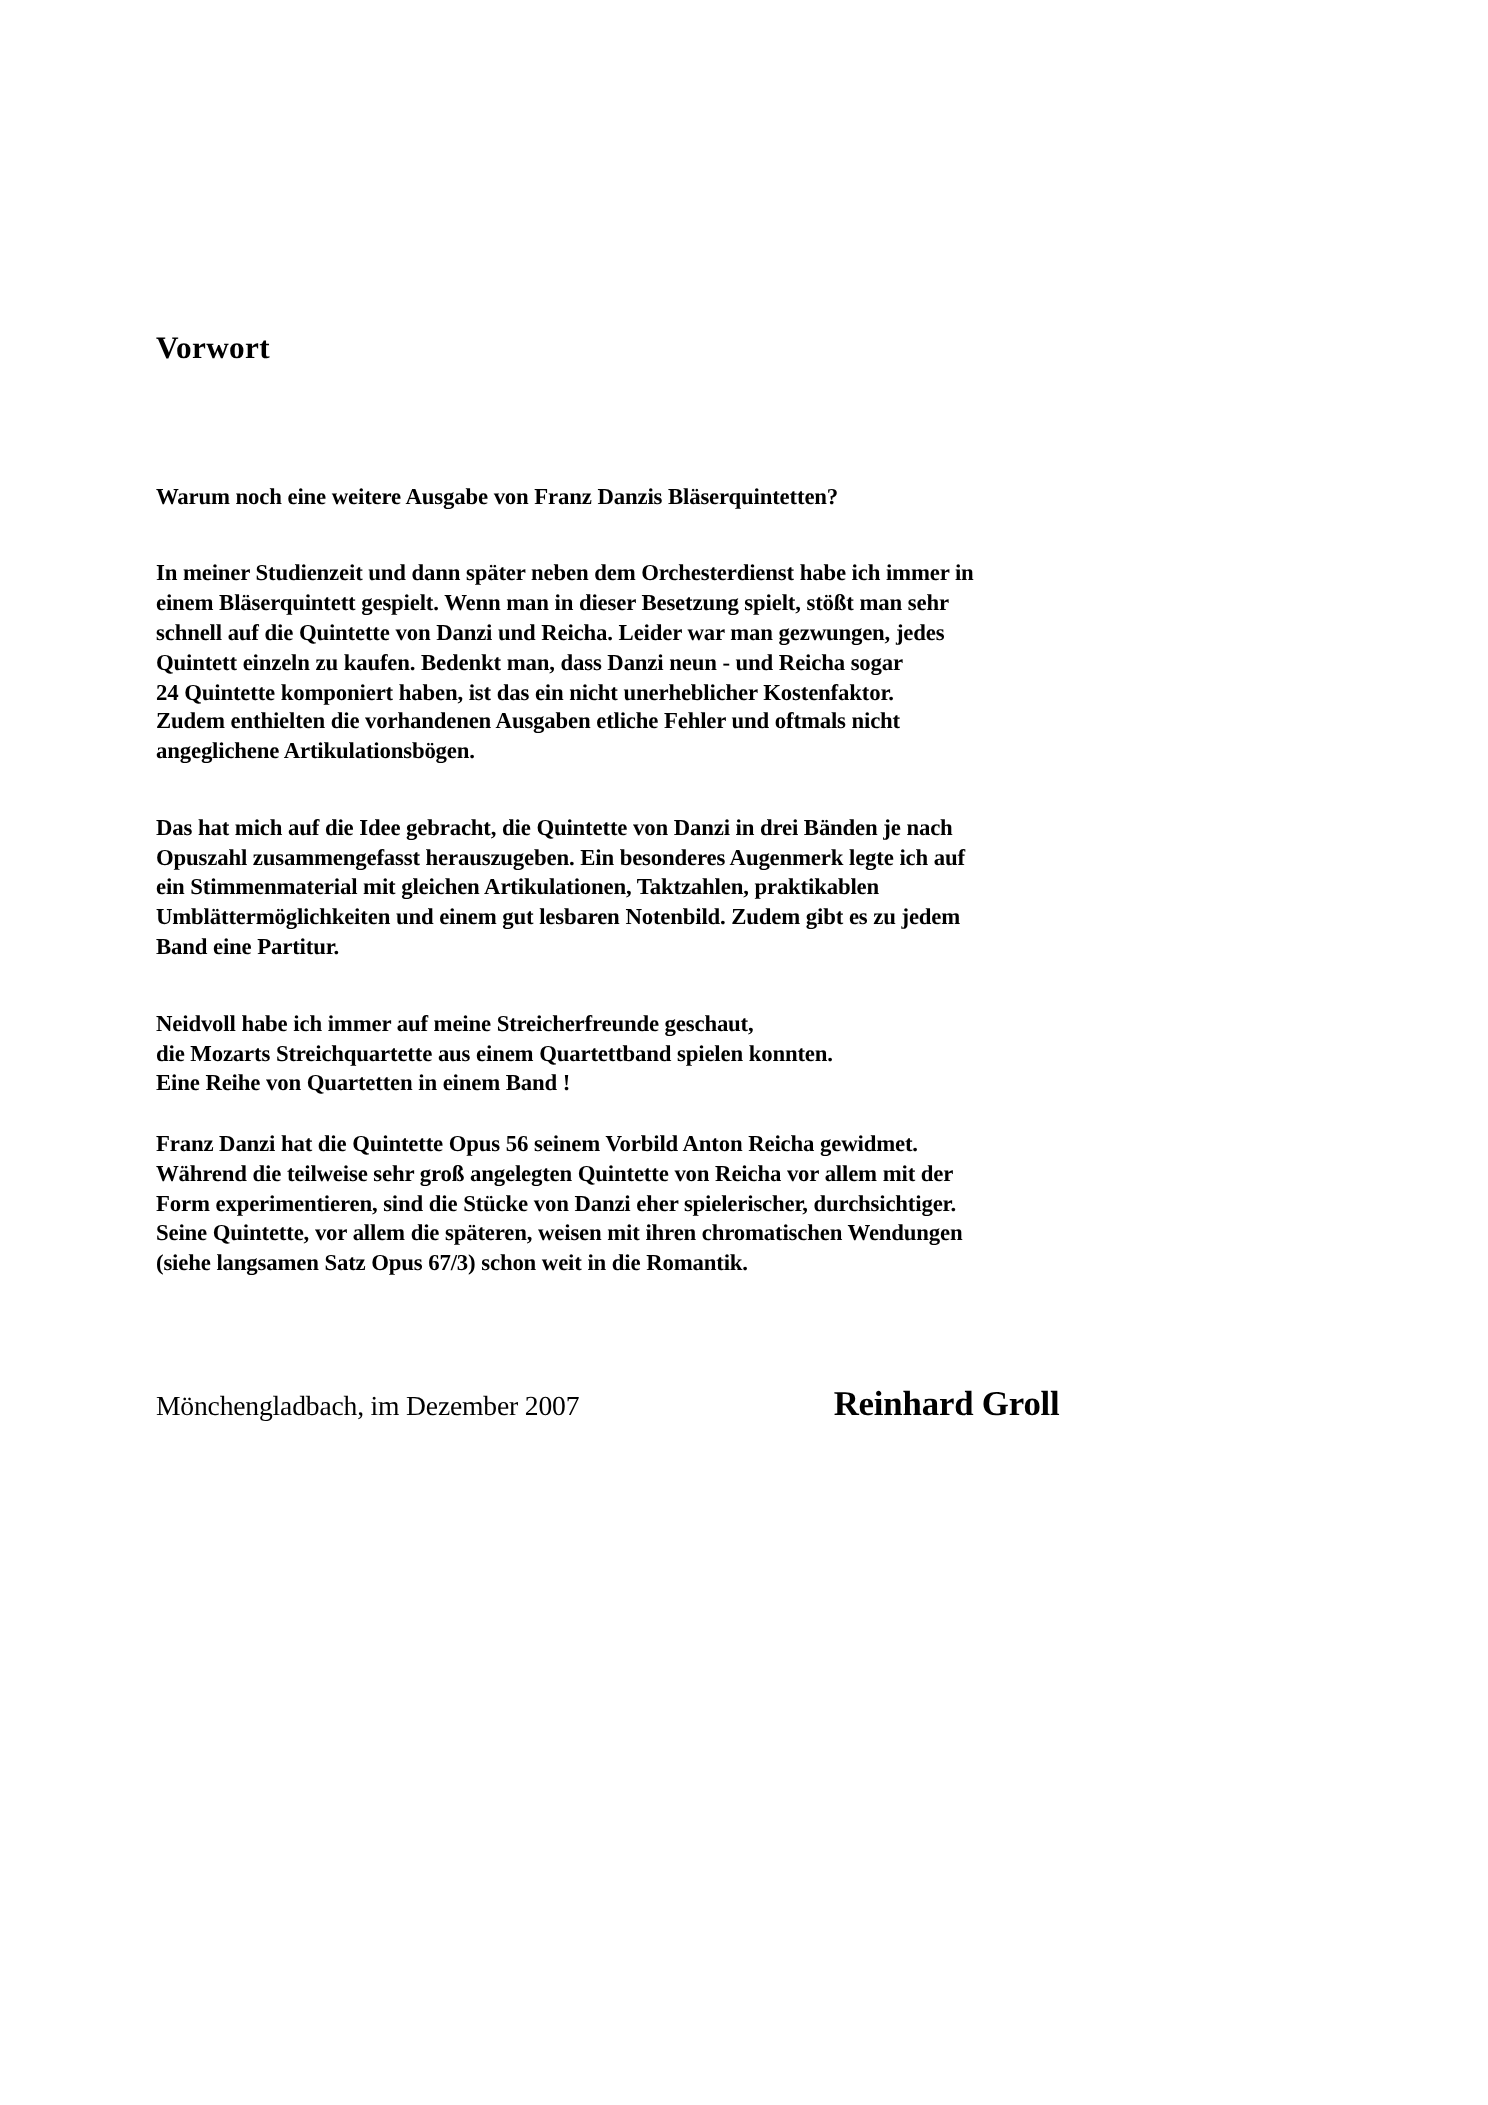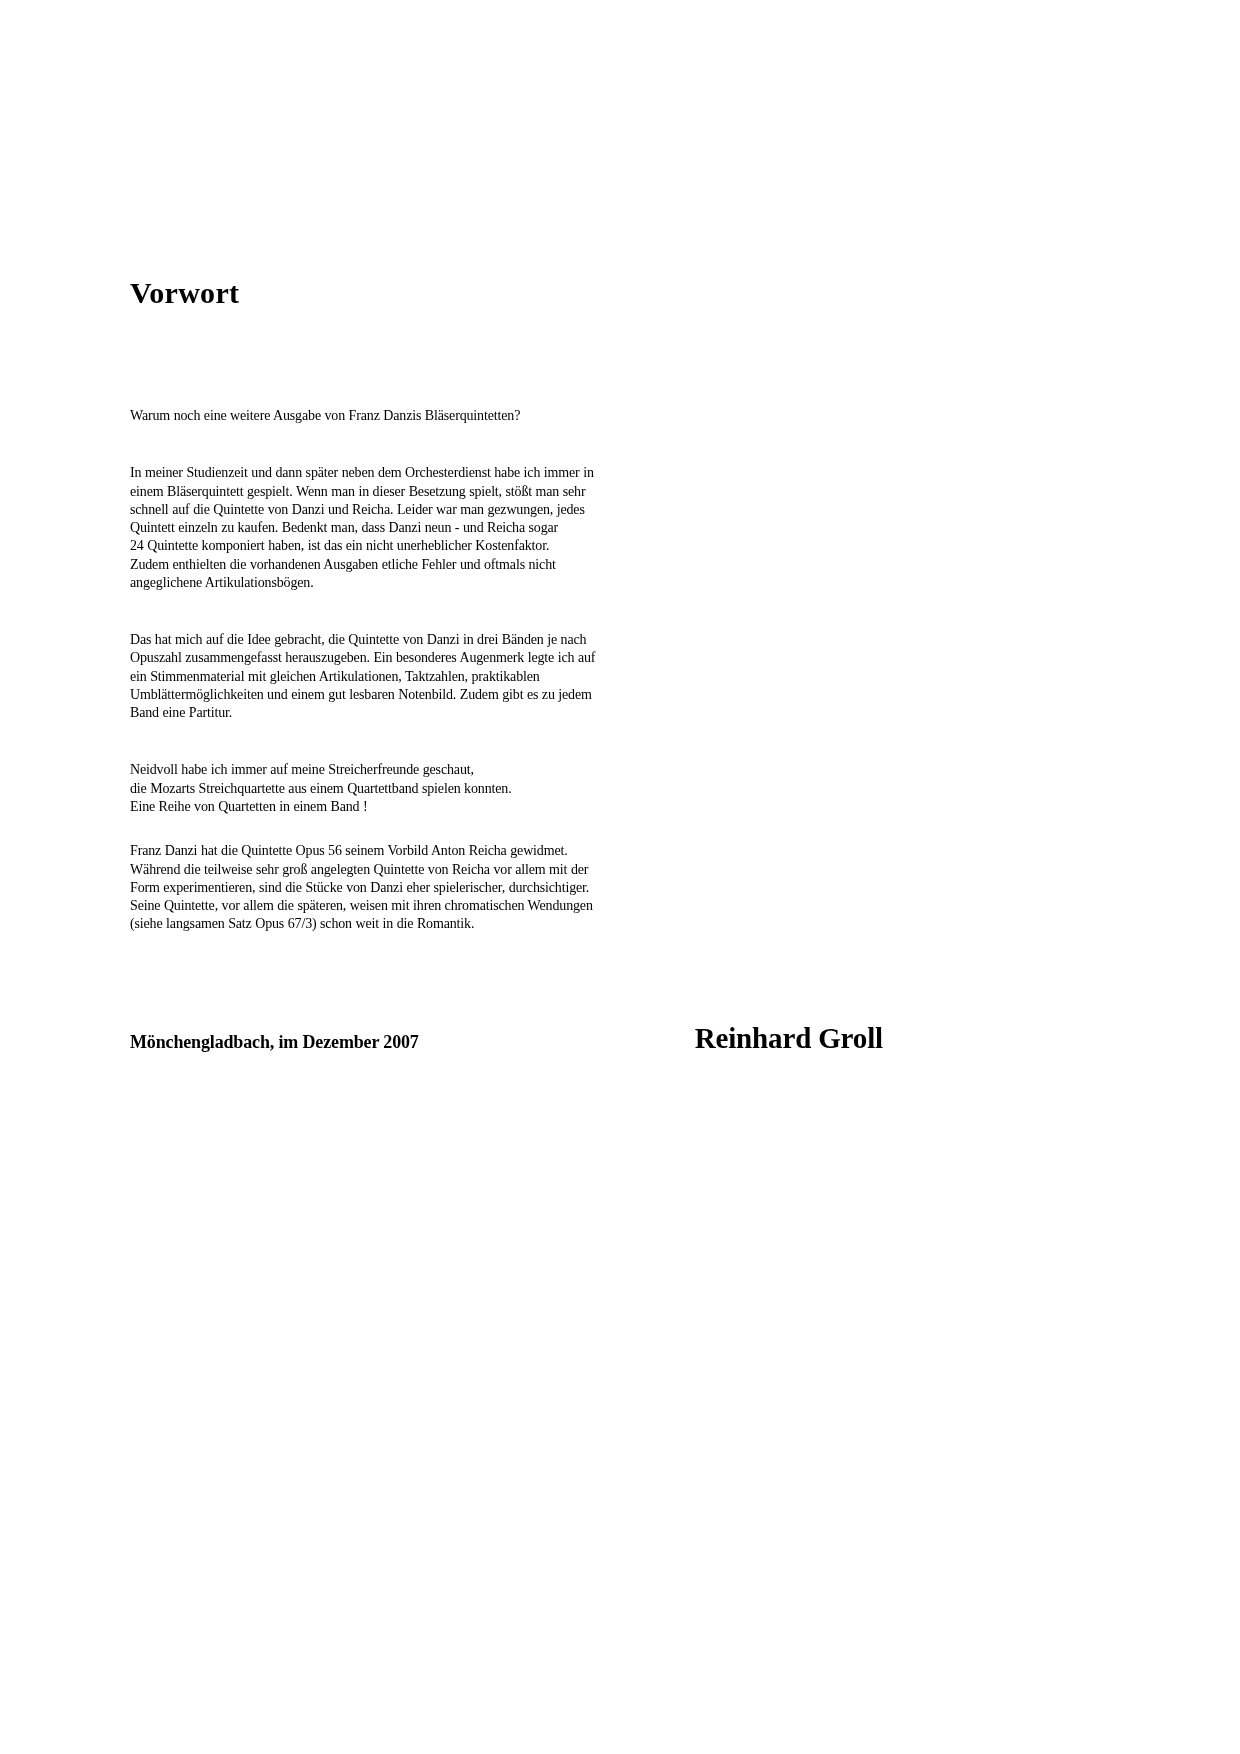--- a/index.html
+++ b/index.html
@@ -17,33 +17,33 @@
     font-family: "Liberation Serif", "DejaVu Serif", serif;
     color: #000000;
   }
   .content {
     position: absolute;
     left: 130px;
     top: 276px;
     width: 815px;
   }
   .doc-title {
-    font-size: 30px;
+    font-size: 26px;
     font-weight: bold;
     letter-spacing: 0.3px;
     line-height: 1.1;
     margin: 0 0 0 0;
     padding: 0;
   }
   .body-block {
     margin-top: 98px;
   }
   .para {
-    font-size: 14px;
-    font-weight: normal;
+    font-size: 19px;
+    font-weight: bold;
     line-height: 1.305;
     letter-spacing: -0.15px;
     margin: 0;
     padding: 0;
     white-space: pre-line;
     word-spacing: 0.2px;
   }
   .para + .para {
     margin-top: 39px;
   }
@@ -51,22 +51,22 @@
     margin-top: 26px;
   }
   .signature-row {
     margin-top: 88px;
     display: flex;
     flex-direction: row;
     align-items: baseline;
     width: 100%;
   }
   .sig-place {
-    font-size: 18px;
-    font-weight: bold;
+    font-size: 23px;
+    font-weight: normal;
     letter-spacing: -0.15px;
     flex: 0 0 auto;
   }
   .sig-spacer {
     flex: 1 1 auto;
   }
   .sig-name {
     font-size: 29px;
     font-weight: bold;
     letter-spacing: -0.15px;

